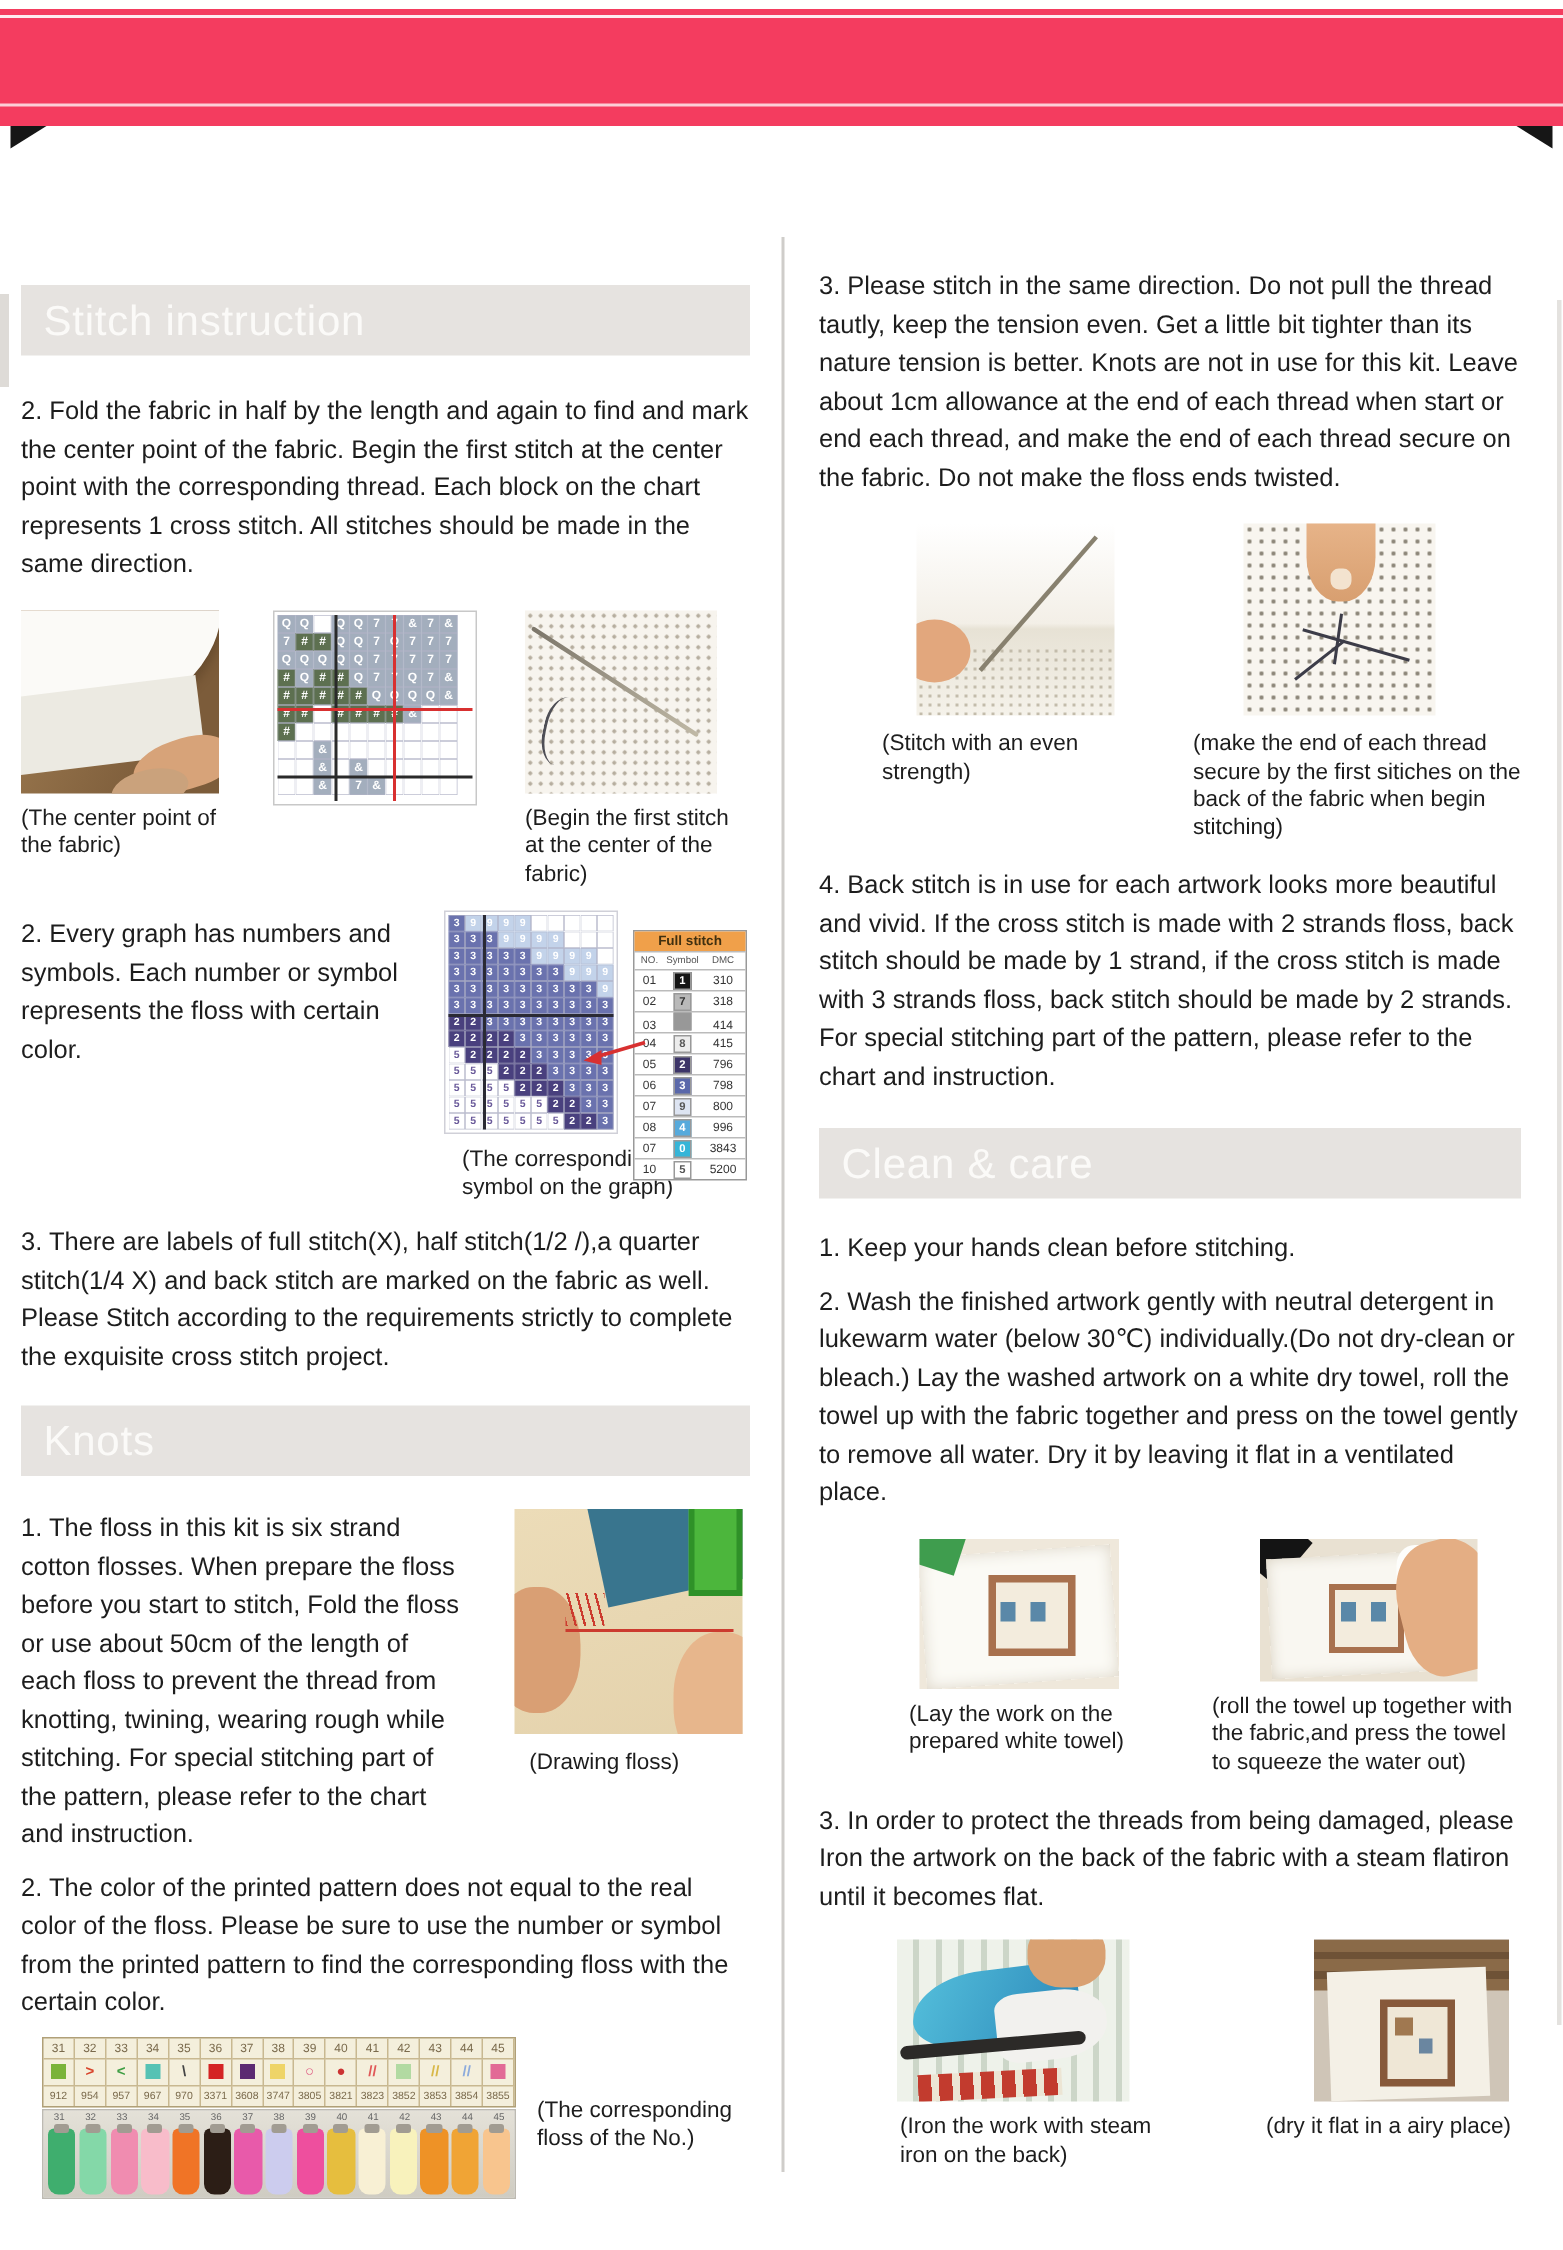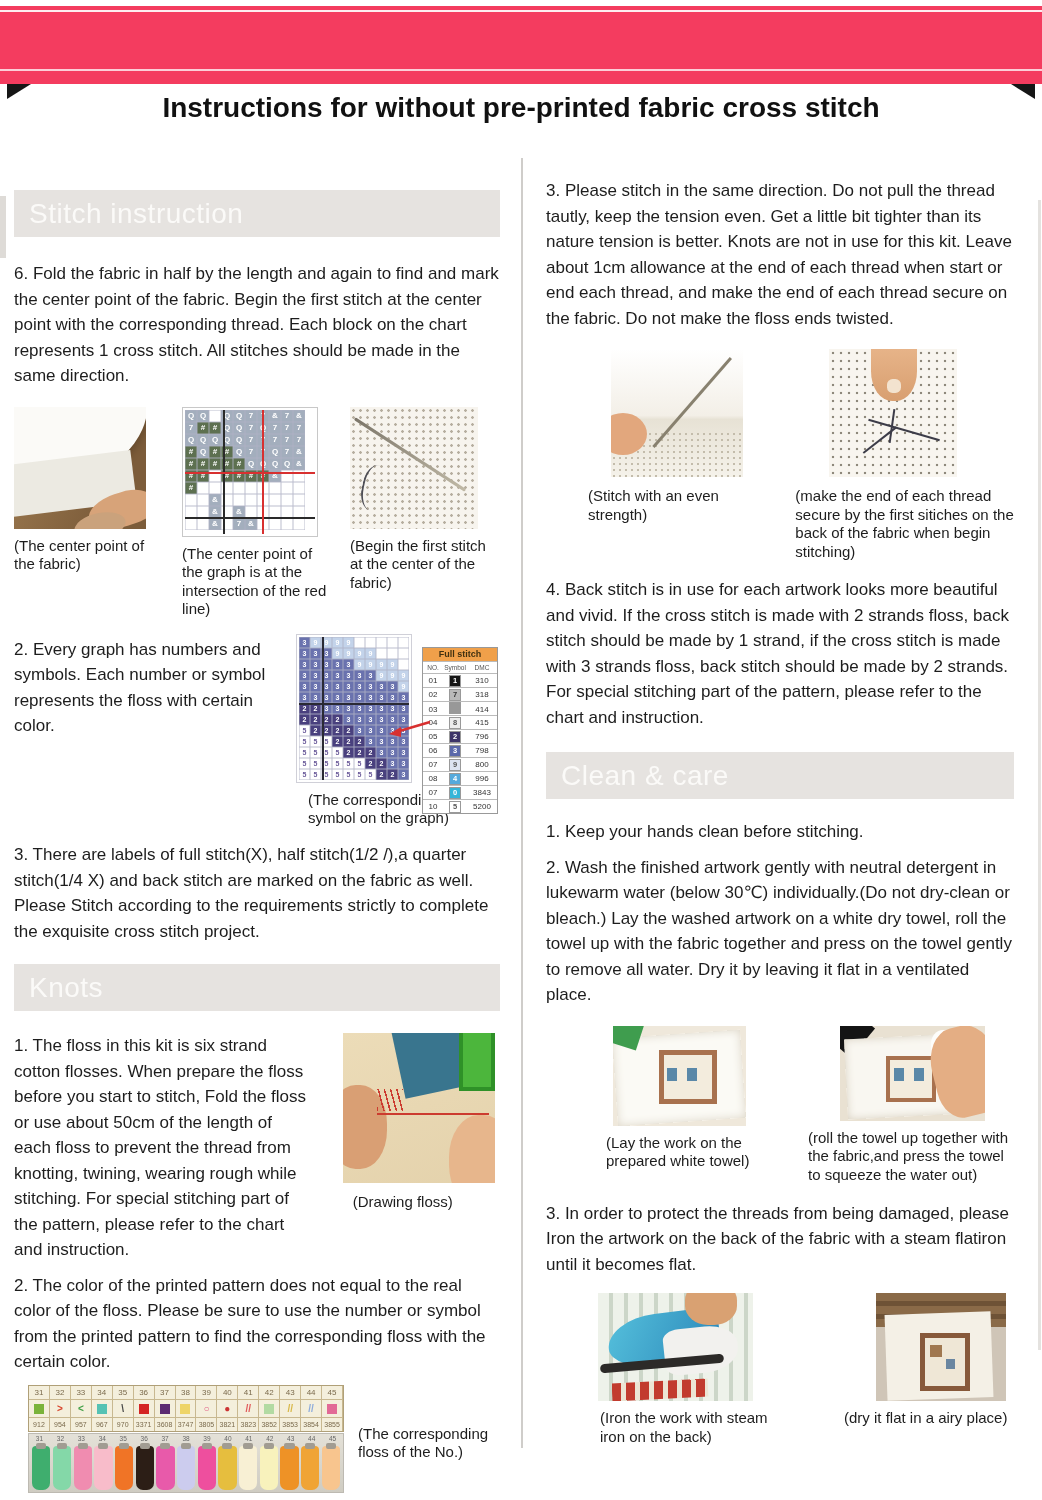--- a/index.html
+++ b/index.html
@@ -179,30 +179,29 @@
 </head>
 <body>
 
 <div class="page">
 
   <header class="banner">
   </header>
   <div class="fold fold-left" style="position:absolute;top:84px;left:7px;"></div>
   <div class="fold fold-right" style="position:absolute;top:84px;right:7px;"></div>
 
-  <h1 class="page-title">Instructions for without pre-printed fabric cross stitch</h1>
   <div class="divider"></div>
   <div class="left-strip"></div>
   <div class="right-strip"></div>
 
   <section class="col col-left">
 
     <div class="sec-hdr">Stitch instruction</div>
 
-    <p class="body mt24">6. Fold the fabric in half by the length and again to find and mark the center point of the fabric. Begin the first stitch at the center point with the corresponding thread. Each block on the chart represents 1 cross stitch. All stitches should be made in the same direction.</p>
+    <p class="body mt24">2. Fold the fabric in half by the length and again to find and mark the center point of the fabric. Begin the first stitch at the center point with the corresponding thread. Each block on the chart represents 1 cross stitch. All stitches should be made in the same direction.</p>
 
     <div class="figrow figrow1">
       <figure>
         <div class="ph ph-fabric">
           <div class="fab1"></div>
           <div class="fab2"></div>
           <div class="fing1"></div>
           <div class="fing2"></div>
         </div>
         <figcaption class="cap">(The center point of the fabric)</figcaption>
@@ -309,21 +308,20 @@
               <div class="gcell" style="height: 12px; width: 12px; background: rgb(255, 255, 255); color: rgb(255, 255, 255); font-size: 8px;"></div>
               <div class="gcell" style="height: 12px; width: 12px; background: rgb(255, 255, 255); color: rgb(255, 255, 255); font-size: 8px;"></div>
               <div class="gcell" style="height: 12px; width: 12px; background: rgb(255, 255, 255); color: rgb(255, 255, 255); font-size: 8px;"></div>
               <div class="gcell" style="height: 12px; width: 12px; background: rgb(255, 255, 255); color: rgb(255, 255, 255); font-size: 8px;"></div>
             </div>
           <div class="gline bl-v"></div>
           <div class="gline bl-b"></div>
           <div class="gline rl-v"></div>
           <div class="gline rl-h"></div>
         </div>
-        <figcaption class="cap">(The center point of the graph is at the intersection of the red line)</figcaption>
       </figure>
       <figure>
         <div class="ph ph-needle">
           <div class="ndl"></div>
           <div class="thr"></div>
         </div>
         <figcaption class="cap">(Begin the first stitch at the center of the fabric)</figcaption>
       </figure>
     </div>
 

